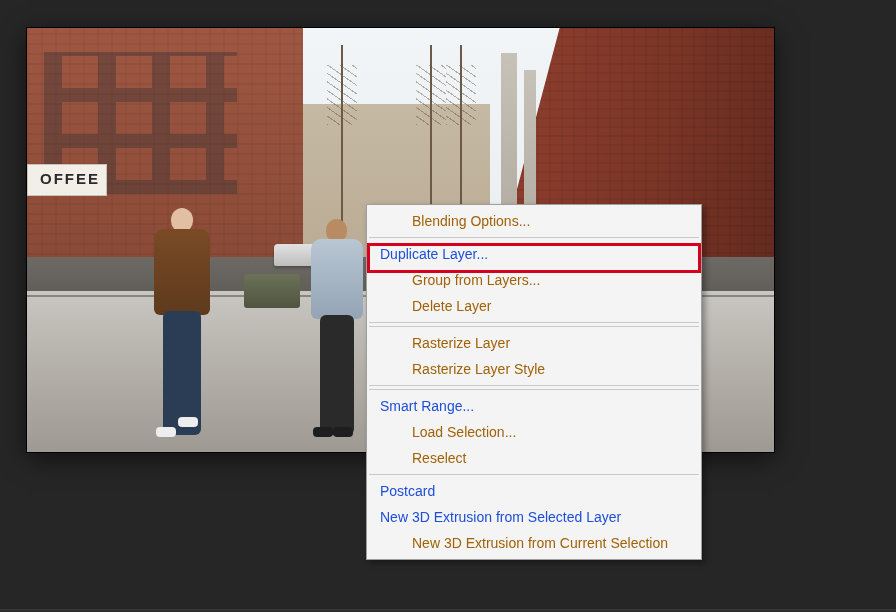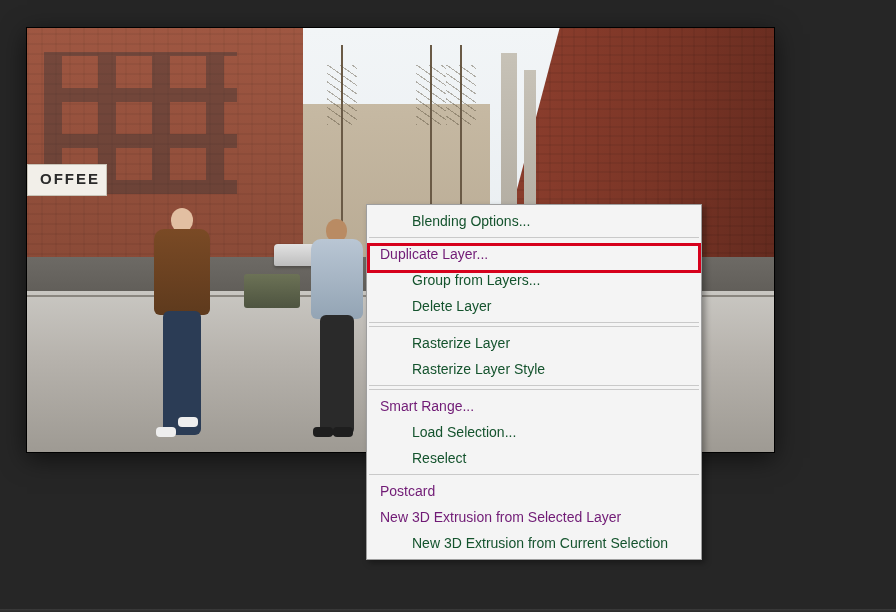--- a/index.html
+++ b/index.html
@@ -140,26 +140,26 @@
     left: 366px;
     top: 204px;
     width: 332px;
     background: #f4f4f4;
     border: 1px solid #9e9e9e;
     box-shadow: 3px 3px 6px rgba(0,0,0,.35);
     padding: 3px 1px;
   }
   .menu-item {
     padding: 4px 12px 4px 12px;
-    color: #701a75;
+    color: #1d4ed8;
     line-height: 18px;
     cursor: default;
     white-space: nowrap;
   }
-  .menu-item.disabled { color: #14532d; padding-left: 44px; }
+  .menu-item.disabled { color: #a16207; padding-left: 44px; }
   .menu-sep {
     height: 1px;
     margin: 3px 1px;
     background: #c9c9c9;
   }
   .highlight-box {
     position: absolute;
     border: 3px solid #d6001c;
     pointer-events: none;
   }

